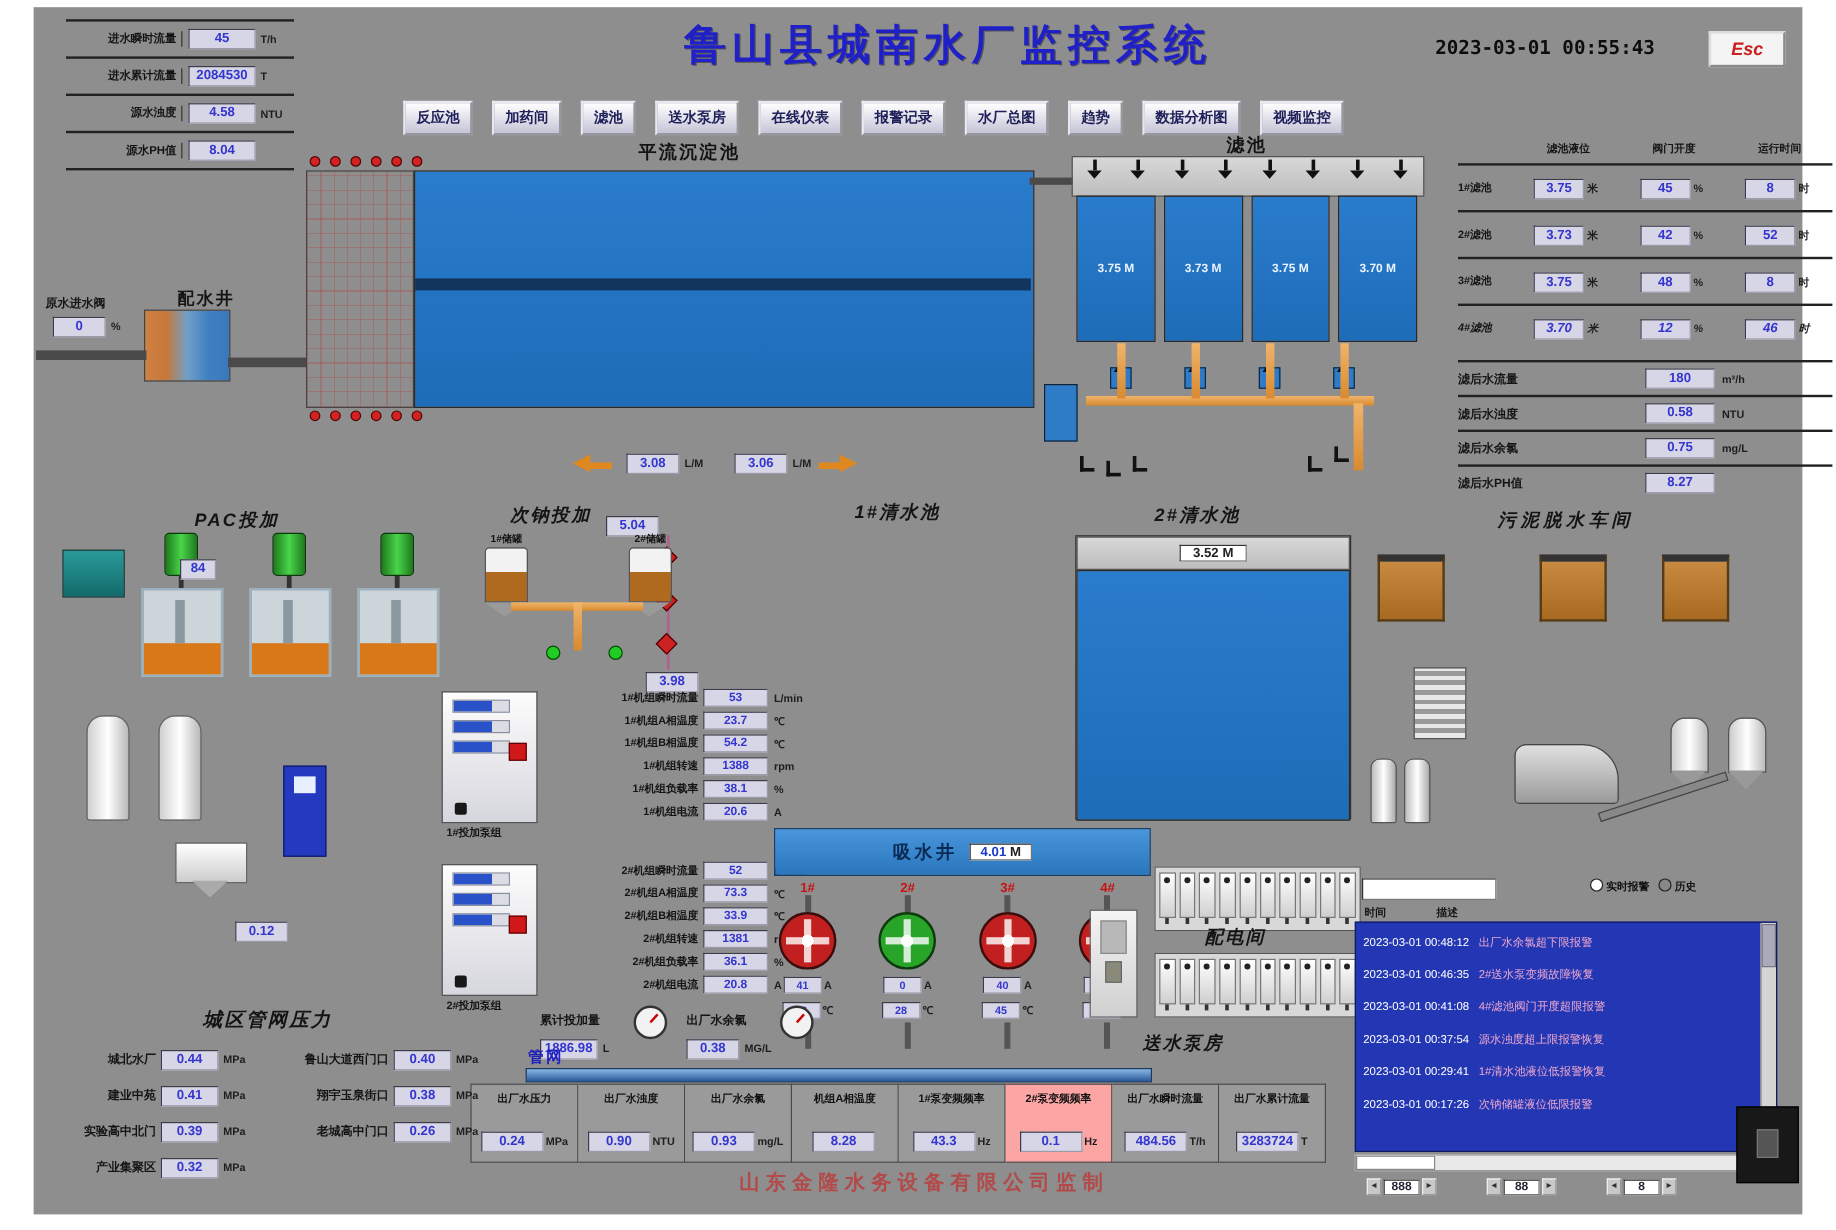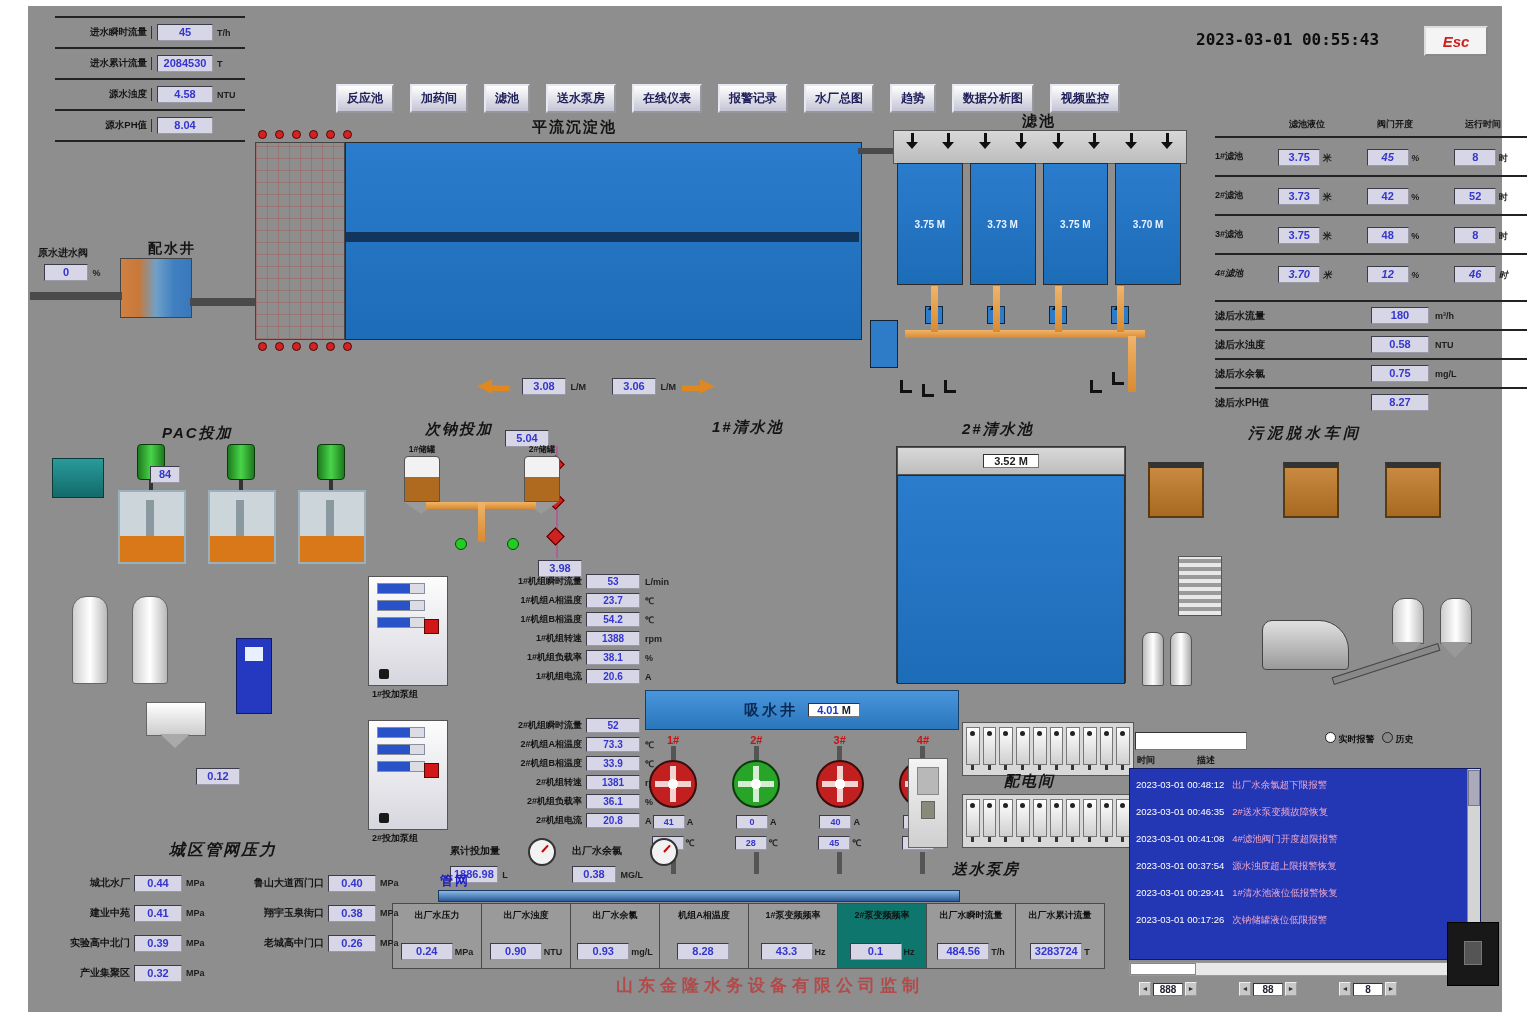--- a/index.html
+++ b/index.html
@@ -78,20 +78,21 @@
         <span class="vbox" style="margin-left: 5px; min-width: 48px;">4.58</span>
         <span class="unit" style="margin-left: 4px;">NTU</span>
       </div>
       <div style="display: flex; align-items: center; border-bottom: 2px solid rgb(34, 34, 34); height: 29px;">
         <span class="lb" style="width: 92px; text-align: right; border-right: 1px solid rgb(51, 51, 51); padding-right: 4px; font-size: 9.5px;">源水PH值</span>
         <span class="vbox" style="margin-left: 5px; min-width: 48px;">8.04</span>
         <span class="unit" style="margin-left: 4px;"></span>
       </div>
     </div>
 
+  <div class="abs" style="left:480px;top:14px;width:620px;text-align:center;font-size:35px;font-weight:700;color:#2020c8;letter-spacing:5px;text-shadow:1px 1px 0 #555;">鲁山县城南水厂监控系统</div>
 
   <div class="abs" style="left:1196px;top:30px;width:225px;font-family:'DejaVu Sans Mono',monospace;font-size:16px;font-weight:700;color:#0d0d0d;">2023-03-01 00:55:43</div>
   <button class="abs" style="left:1424px;top:26px;width:64px;height:30px;background:#f4f4f4;border:2px outset #ddd;color:#cc2020;font-weight:700;font-size:15px;font-style:italic;">Esc</button>
 
   <div class="abs" id="nav" style="left:336px;top:84px;width:890px;display:flex;gap:16px;">
       <button class="navbtn">反应池</button>
       <button class="navbtn">加药间</button>
       <button class="navbtn">滤池</button>
       <button class="navbtn">送水泵房</button>
       <button class="navbtn">在线仪表</button>
@@ -173,21 +174,21 @@
   <div class="abs" id="ftable" style="left:1215px;top:112px;width:312px;">
       <div style="display: flex; height: 24px; align-items: center;">
         <span style="width: 48px;"></span>
         <span class="lb" style="width: 88px; text-align: center; font-size: 9px;">滤池液位</span>
         <span class="lb" style="width: 88px; text-align: center; font-size: 9px;">阀门开度</span>
         <span class="lb" style="width: 88px; text-align: center; font-size: 9px;">运行时间</span>
       </div>
       <div style="display: flex; align-items: center; height: 37px; border-top: 2px solid rgb(34, 34, 34);">
         <span class="lb" style="width: 46px; font-size: 9px;">1#滤池</span>
         <span style="width: 88px; text-align: center;"><span class="vbox" style="min-width: 34px;">3.75</span><span class="unit"> 米</span></span>
-        <span style="width: 88px; text-align: center; font-style: italic;"><span class="vbox" style="min-width: 34px;">45</span><span class="unit"> %</span></span>
+        <span style="width: 88px; text-align: center;"><span class="vbox" style="min-width: 34px;">45</span><span class="unit"> %</span></span>
         <span style="width: 88px; text-align: center;"><span class="vbox" style="min-width: 34px;">8</span><span class="unit"> 时</span></span>
       </div>
       <div style="display: flex; align-items: center; height: 37px; border-top: 2px solid rgb(34, 34, 34);">
         <span class="lb" style="width: 46px; font-size: 9px;">2#滤池</span>
         <span style="width: 88px; text-align: center;"><span class="vbox" style="min-width: 34px;">3.73</span><span class="unit"> 米</span></span>
         <span style="width: 88px; text-align: center;"><span class="vbox" style="min-width: 34px;">42</span><span class="unit"> %</span></span>
         <span style="width: 88px; text-align: center;"><span class="vbox" style="min-width: 34px;">52</span><span class="unit"> 时</span></span>
       </div>
       <div style="display: flex; align-items: center; height: 37px; border-top: 2px solid rgb(34, 34, 34);">
         <span class="lb" style="width: 46px; font-size: 9px;">3#滤池</span>
@@ -505,21 +506,21 @@
         <div style="margin-top: 2px;"><span class="vbox" style="min-width: 44px;">0.93</span><span class="unit" style="margin-left: 2px;">mg/L</span></div>
       </div>
       <div style="width: 88px; height: 64px; border-top: 1px solid rgb(74, 74, 74); border-right: 1px solid rgb(74, 74, 74); border-bottom: 1px solid rgb(74, 74, 74); border-image: initial; border-left: none; background: rgb(154, 154, 154); text-align: center;">
         <div class="hdrc" style="height: 30px; padding-top: 5px; font-size: 9px;">机组A相温度</div>
         <div style="margin-top: 2px;"><span class="vbox" style="min-width: 44px;">8.28</span><span class="unit" style="margin-left: 2px;"></span></div>
       </div>
       <div style="width: 88px; height: 64px; border-top: 1px solid rgb(74, 74, 74); border-right: 1px solid rgb(74, 74, 74); border-bottom: 1px solid rgb(74, 74, 74); border-image: initial; border-left: none; background: rgb(154, 154, 154); text-align: center;">
         <div class="hdrc" style="height: 30px; padding-top: 5px; font-size: 9px;">1#泵变频频率</div>
         <div style="margin-top: 2px;"><span class="vbox" style="min-width: 44px;">43.3</span><span class="unit" style="margin-left: 2px;">Hz</span></div>
       </div>
-      <div style="width: 88px; height: 64px; border-top: 1px solid rgb(74, 74, 74); border-right: 1px solid rgb(74, 74, 74); border-bottom: 1px solid rgb(74, 74, 74); border-image: initial; border-left: none; background: #0f766e; text-align: center;">
+      <div style="width: 88px; height: 64px; border-top: 1px solid rgb(74, 74, 74); border-right: 1px solid rgb(74, 74, 74); border-bottom: 1px solid rgb(74, 74, 74); border-image: initial; border-left: none; background: #fca5a5; text-align: center;">
         <div class="hdrc" style="height: 30px; padding-top: 5px; font-size: 9px;">2#泵变频频率</div>
         <div style="margin-top: 2px;"><span class="vbox" style="min-width: 44px;">0.1</span><span class="unit" style="margin-left: 2px;">Hz</span></div>
       </div>
       <div style="width: 88px; height: 64px; border-top: 1px solid rgb(74, 74, 74); border-right: 1px solid rgb(74, 74, 74); border-bottom: 1px solid rgb(74, 74, 74); border-image: initial; border-left: none; background: rgb(154, 154, 154); text-align: center;">
         <div class="hdrc" style="height: 30px; padding-top: 5px; font-size: 9px;">出厂水瞬时流量</div>
         <div style="margin-top: 2px;"><span class="vbox" style="min-width: 44px;">484.56</span><span class="unit" style="margin-left: 2px;">T/h</span></div>
       </div>
       <div style="width: 88px; height: 64px; border-top: 1px solid rgb(74, 74, 74); border-right: 1px solid rgb(74, 74, 74); border-bottom: 1px solid rgb(74, 74, 74); border-image: initial; border-left: none; background: rgb(154, 154, 154); text-align: center;">
         <div class="hdrc" style="height: 30px; padding-top: 5px; font-size: 9px;">出厂水累计流量</div>
         <div style="margin-top: 2px;"><span class="vbox" style="min-width: 44px;">3283724</span><span class="unit" style="margin-left: 2px;">T</span></div>

